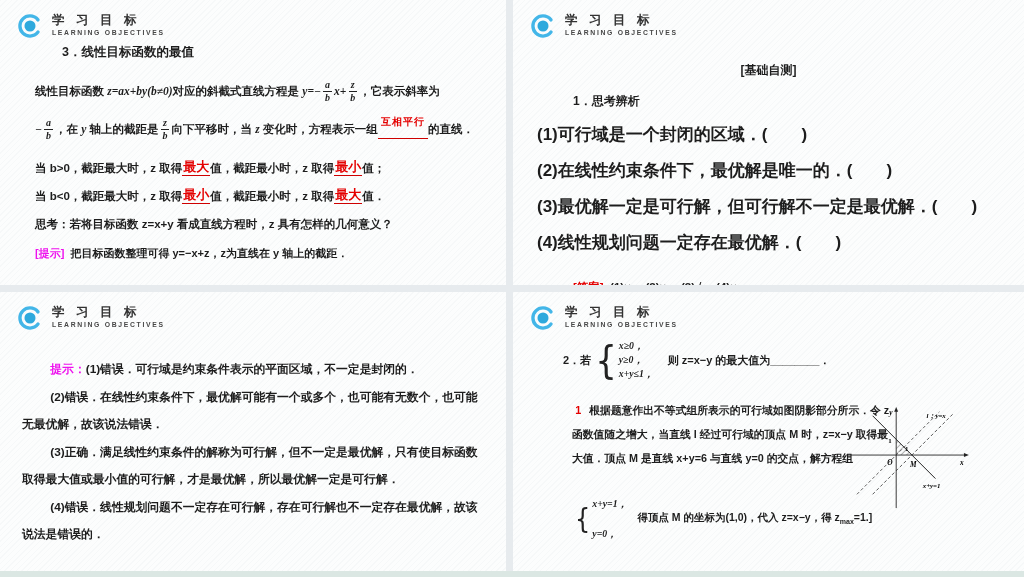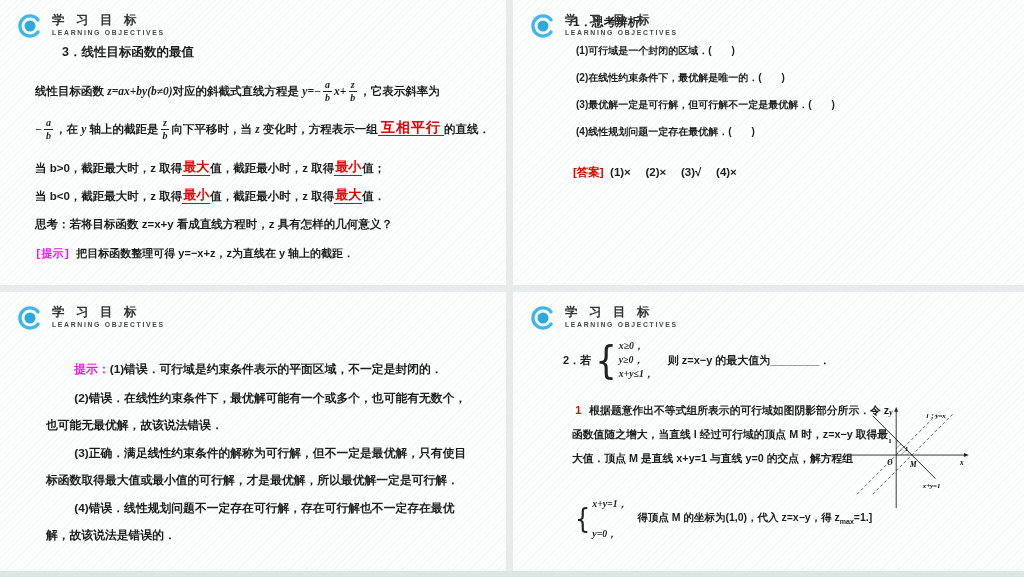--- a/index.html
+++ b/index.html
@@ -30,40 +30,40 @@
   .hdr .t1{font-size:12.5px;font-weight:bold;letter-spacing:4px;color:#323232;line-height:1.15;}
   .hdr .t2{font-size:6.8px;letter-spacing:1.7px;color:#474747;margin-top:2px;font-weight:bold;}
 
   .m{font-family:"Liberation Serif","DejaVu Serif",serif;font-style:italic;}
   .frac{display:inline-flex;flex-direction:column;align-items:center;vertical-align:middle;
         line-height:1.15;font-size:10px;margin:0 2px;font-family:"Liberation Serif",serif;font-style:italic;}
   .frac .num{border-bottom:1px solid #222;padding:0 2px;}
   .frac .den{padding:0 2px;}
 
   .rhl{color:#e40000;font-size:13px;line-height:1;border-bottom:1.5px solid #cf0000;padding:0 1px 1px 1px;position:relative;top:-1px;}
-  .rhl-big{color:#e40000;font-size:14px;line-height:1;border-bottom:1.5px solid #cf0000;padding:0 3px 0 3px;position:relative;top:-1px;letter-spacing:1px;font-family:Liberation Serif, serif;}
-  .mag{color:#ee12ee;font-family:Liberation Mono, monospace;}
+  .rhl-big{color:#e40000;font-size:10px;line-height:1;border-bottom:1.5px solid #cf0000;padding:0 3px 11px 3px;position:relative;top:-1px;letter-spacing:1px;}
+  .mag{color:#ee12ee;}
   .redtag{color:#e40000;}
 
   
   .s1-title{margin:44px 0 0 62px;font-size:12.5px;}
   .s1-row{display:flex;align-items:center;white-space:pre;font-size:11.5px;margin-left:35px;}
   .s1-p1{margin-top:11px;height:38px;}
   .s1-p2{height:38px;}
   .s1-line{margin:13px 0 0 35px;font-size:11.5px;white-space:pre;}
   .s1-p6{margin-top:14px;font-size:11px;}
 
   
   .s2-section{margin-top:62px;text-align:center;font-size:12px;}
   .s2-sub{margin:14px 0 0 60px;font-size:12px;}
-  .s2-item{margin:13px 0 0 63px;font-size:10px;}
+  .s2-item{margin:13px 0 0 24px;font-size:17px;}
   .s2-answer{margin:26px 0 0 60px;font-size:11.5px;white-space:pre;}
 
   
-  .s3-body{margin:64px 28px 0 46px;font-size:11.8px;line-height:27.5px;}
+  .s3-body{margin:64px 28px 0 22px;font-size:11.8px;line-height:27.5px;}
   .s3-body p{margin:0;text-indent:2.4em;}
 
   
   .s4-q{position:absolute;left:50px;top:47px;display:flex;align-items:center;font-size:11px;}
   .s4-sys{display:flex;flex-direction:column;justify-content:center;font-size:9.8px;line-height:14px;font-family:"Liberation Serif",serif;font-style:italic;}
   .brace3{font-size:34px;font-weight:normal;transform:scaleY(1.15);line-height:1;margin:0 2px 0 4px;color:#222;font-family:"DejaVu Sans",sans-serif;}
   .brace2{font-size:24px;font-weight:normal;transform:scaleY(1.2);line-height:1;margin:0 2px 0 4px;color:#222;font-family:"DejaVu Sans",sans-serif;}
   .s4-qsuffix{margin-left:14px;white-space:pre;}
   .s4-ans{position:absolute;left:45px;top:106px;width:340px;font-size:10.8px;line-height:24px;}
   .s4-l1{text-indent:1.6em;white-space:pre;}
@@ -112,20 +112,21 @@
       <svg class="logo" viewBox="0 0 24 24">
         <circle cx="12" cy="12" r="9.3" fill="none" stroke="#43b6e8" stroke-width="3.1" stroke-linecap="round" stroke-dasharray="46 13" stroke-dashoffset="-6"></circle>
         <circle cx="12" cy="12" r="5.1" fill="#2ea9dd"></circle>
       </svg>
       <div>
         <div class="t1">学 习 目 标</div>
         <div class="t2">LEARNING OBJECTIVES</div>
       </div>
     </div>
 
+    <div class="s2-section">[基础自测]</div>
     <div class="s2-sub">1．思考辨析</div>
 
     <div class="s2-item">(1)可行域是一个封闭的区域．(　　)</div>
     <div class="s2-item">(2)在线性约束条件下，最优解是唯一的．(　　)</div>
     <div class="s2-item">(3)最优解一定是可行解，但可行解不一定是最优解．(　　)</div>
     <div class="s2-item">(4)线性规划问题一定存在最优解．(　　)</div>
 
     <div class="s2-answer"><span class="redtag">[答案]</span><span>  (1)×　 (2)×　 (3)√　 (4)×</span></div>
   </div>
 
@@ -168,21 +169,21 @@
         <span>x≥0，</span>
         <span>y≥0，</span>
         <span>x+y≤1，</span>
       </span>
       <span class="s4-qsuffix">则 z=x−y 的最大值为________．</span>
     </div>
 
     <div class="s4-ans">
       <div class="s4-l1"><span class="num">1</span><span>根据题意作出不等式组所表示的可行域如图阴影部分所示．令 z</span></div>
       <div class="s4-l">函数值随之增大，当直线 l 经过可行域的顶点 M 时，z=x−y 取得最</div>
-      <div class="s4-l">大值．顶点 M 是直线 x+y=1 与直线 y=0 的交点，解方程组</div>
+      <div class="s4-l">大值．顶点 M 是直线 x+y=6 与直线 y=0 的交点，解方程组</div>
     </div>
 
     <div class="s4-bottom">
       <span class="brace2">{</span>
       <span class="s4-sys2">
         <span>x+y=1，</span>
         <span>y=0，</span>
       </span>
       <span class="s4-b5"><span>得顶点 M 的坐标为(1,0)，代入 z=x−y，得 z</span><sub>max</sub><span>=1.]</span></span>
     </div>

